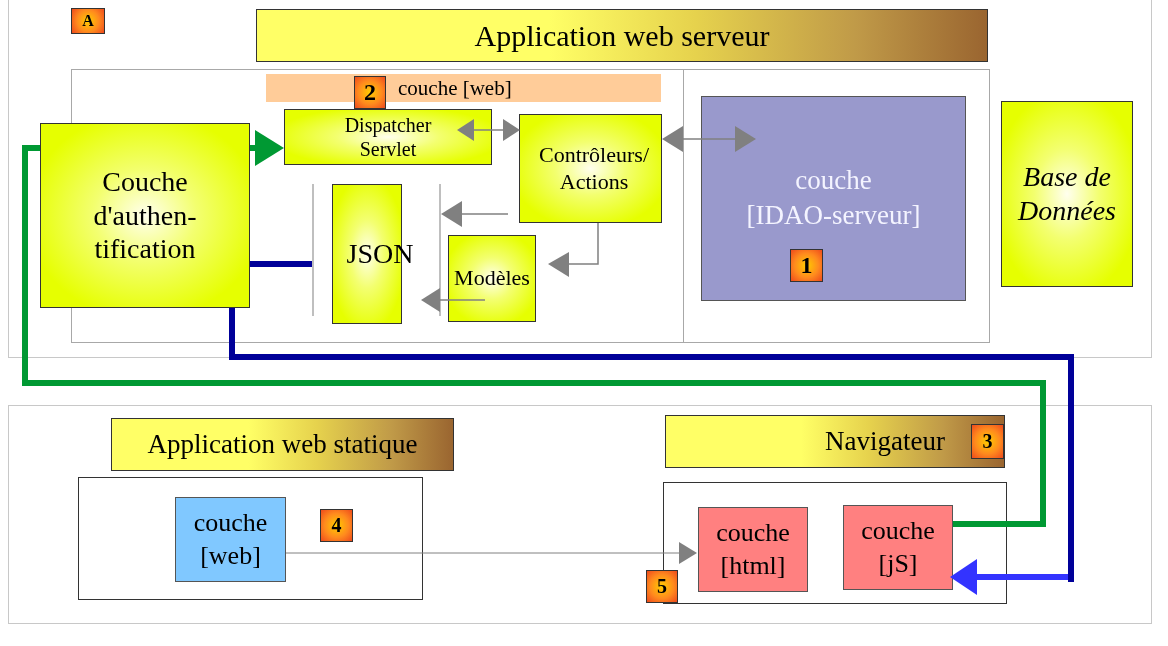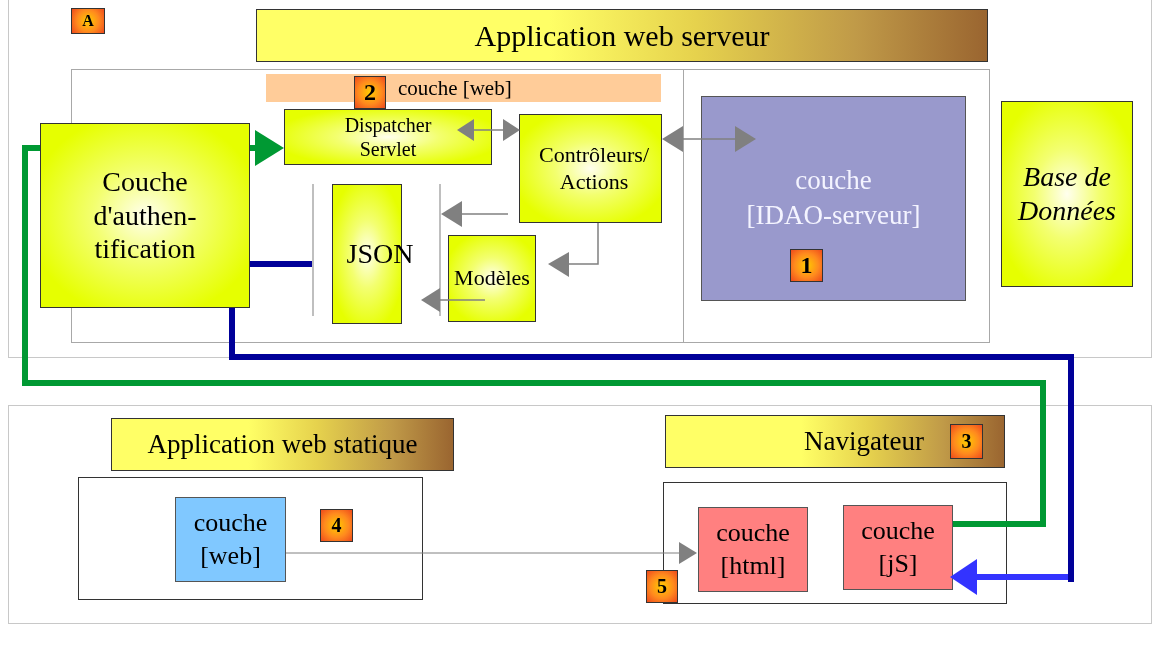--- a/index.html
+++ b/index.html
@@ -73,21 +73,21 @@
 <div class="abs titlebar" style="left:79px;top:418px;width:343px;height:53px;font-size:27px;margin-left:32px;">
   <span>Application web statique</span>
 </div>
 <div class="abs frame-dark" style="left:78px;top:477px;width:345px;height:123px;"></div>
 <div class="abs" style="left:175px;top:497px;width:111px;height:85px;background:#80c8ff;border:1px solid #555;display:flex;align-items:center;justify-content:center;text-align:center;font-size:26px;line-height:1.25;white-space:pre-line;">
   <span>couche
 [web]</span>
 </div>
 <div class="abs badge" style="left:320px;top:509px;width:33px;height:33px;">4</div>
 
-<div class="abs titlebar" style="left:665px;top:415px;width:340px;height:53px;font-size:27px;justify-content:flex-start;padding-left:40px;">
+<div class="abs titlebar" style="left:665px;top:415px;width:340px;height:53px;font-size:27px;justify-content:flex-end;">
   <span style="margin-left:98px;">Navigateur</span>
   <span class="badge" style="margin-left:26px;width:31px;height:33px;">3</span>
 </div>
 <div class="abs frame-dark" style="left:663px;top:482px;width:344px;height:122px;"></div>
 <div class="abs pink" style="left:698px;top:507px;width:110px;height:85px;white-space:pre-line;">
   <span>couche
 [html]</span>
 </div>
 <div class="abs pink" style="left:843px;top:505px;width:110px;height:85px;white-space:pre-line;">
   <span>couche

